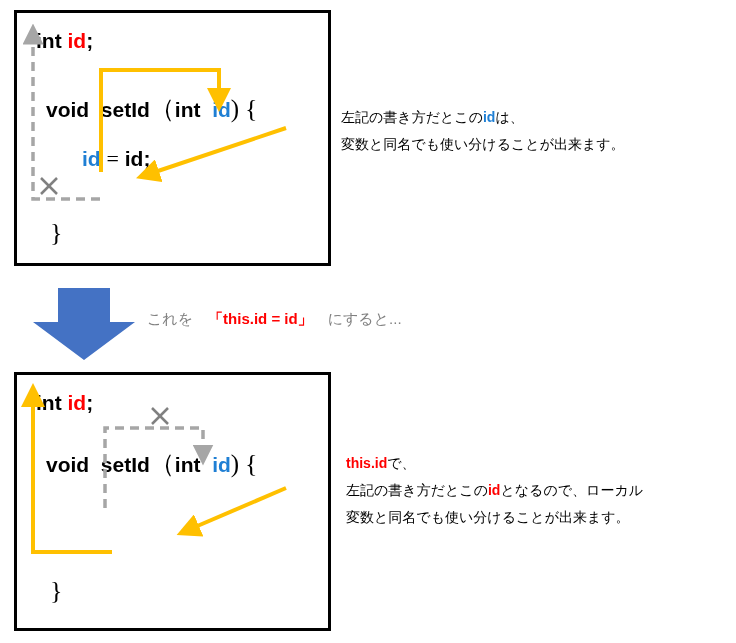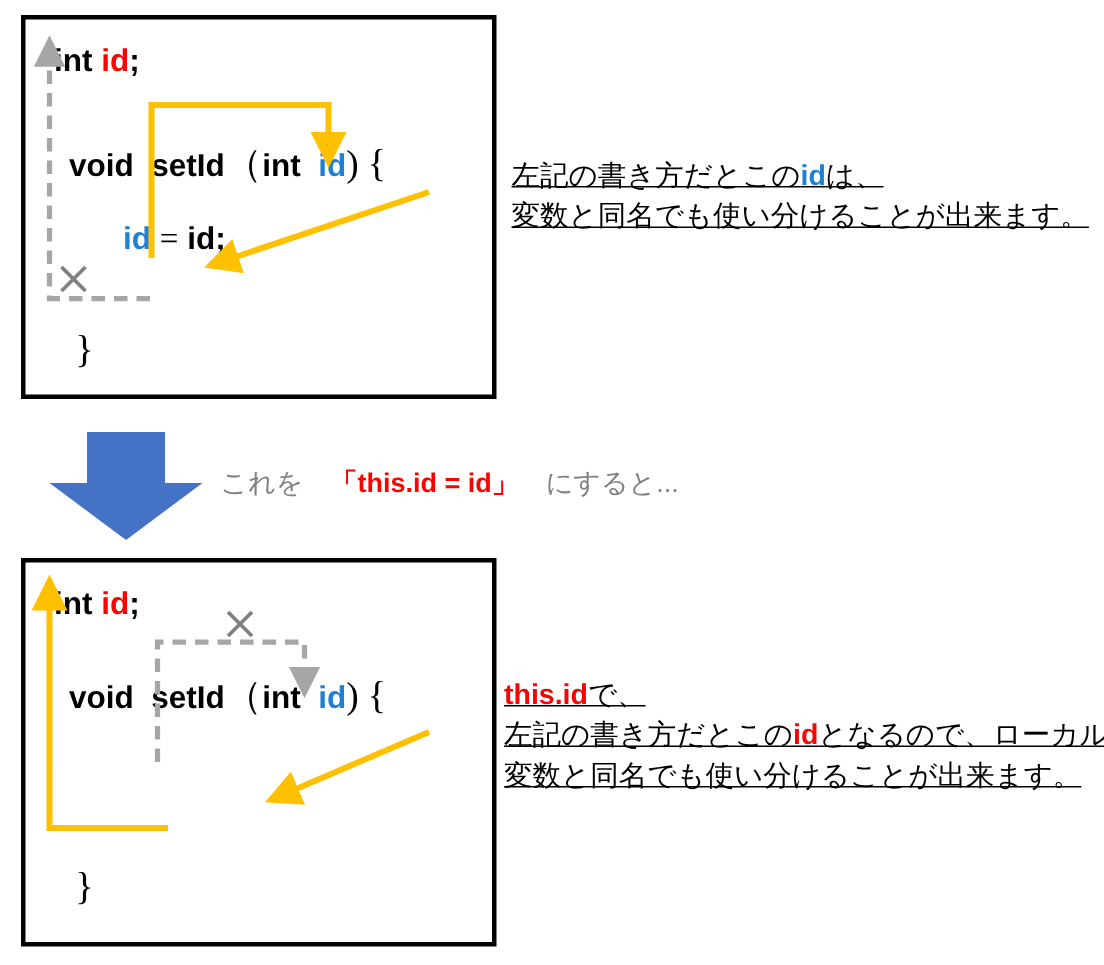--- a/index.html
+++ b/index.html
@@ -78,38 +78,37 @@
     position: absolute;
     left: 0; top: 0;
     width: 736px; height: 643px;
     pointer-events: none;
   }
 
   
   .note {
     position: absolute;
     font-family: "Liberation Sans", "DejaVu Sans", sans-serif;
-    font-size: 19px;
+    font-size: 14px;
     line-height: 27px;
     color: #000000;
     white-space: pre;
-    text-decoration: underline;
   }
   #note-top    { left: 341px; top: 104px; }
-  #note-bottom { left: 336px; top: 450px; }
+  #note-bottom { left: 346px; top: 450px; }
   .note .hl-blue { color: #1f7fd4; font-weight: bold; }
   .note .hl-red  { color: #ff0000; font-weight: bold; }
 
   
   #caption {
     position: absolute;
     left: 147px;
     top: 310px;
     font-family: "Liberation Sans", "DejaVu Sans", sans-serif;
-    font-size: 18px;
+    font-size: 15px;
     color: #808080;
     white-space: pre;
     text-align: center;
   }
   #caption .code-red { color: #ff0000; font-weight: bold; }
 </style>
 </head>
 <body>
 
 <div class="stage">

